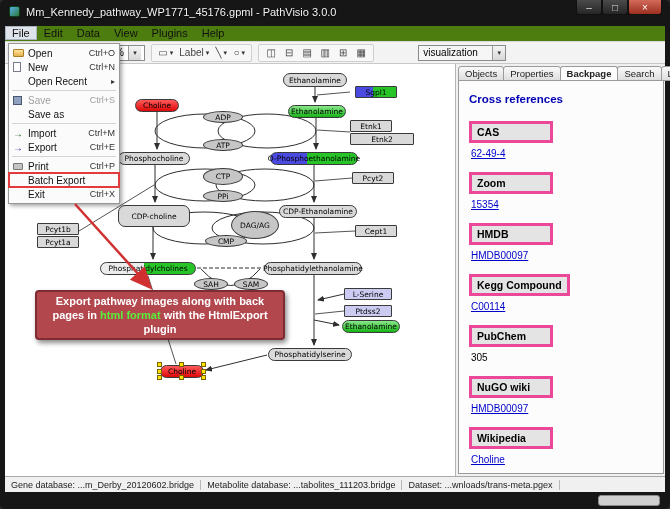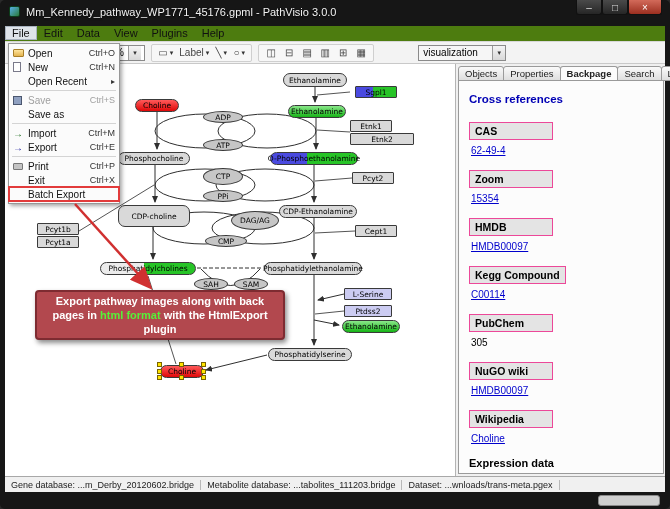--- a/index.html
+++ b/index.html
@@ -85,21 +85,21 @@
   .panel { position:absolute; left:450px; top:0; width:210px; height:412px; background:#f0f0f0;
            border-left:1px solid #b4b4b4; }
   .tabs { position:absolute; left:2px; top:2px; height:15px; display:flex; font-size:9.5px; }
   .tab { padding:1px 6px; background:linear-gradient(#fafafa,#dedede); border:1px solid #9a9a9a;
          border-radius:3px 3px 0 0; margin-right:-1px; color:#222; }
   .tab.active { background:#fcfcfc; border-bottom-color:#fcfcfc; font-weight:bold; }
   .panel-content { position:absolute; left:2px; top:16px; width:206px; height:394px;
                    background:#fcfcfc; border:1px solid #9a9a9a; padding:12px 10px; overflow:hidden; }
   .xref-title { color:#0000b4; font-weight:bold; font-size:11.5px; margin-bottom:16px; }
   .xref-section { margin-bottom:13px; }
-  .xref-header { display:inline-block; min-width:84px; background:#e4e4e4; border:1px solid #ec4899;
+  .xref-header { display:inline-block; min-width:84px; background:#e4e4e4; border:3px solid #ec4899;
                  font-size:10.5px; font-weight:bold; padding:2px 5px; color:#000; }
   .xref-value { display:block; margin:5px 0 0 2px; font-size:10px; color:#000; }
   a.xref-link { color:#0000cc; text-decoration:underline; cursor:pointer; }
   .expr-title { font-weight:bold; font-size:11px; color:#000; margin-top:4px; }
 
   
   .statusbar { position:absolute; left:0; top:450px; width:660px; height:16px; background:#f0f0f0;
                border-top:1px solid #a8a8a8; display:flex; align-items:center; font-size:9px; color:#222; }
   .status-seg { padding:0 6px; border-right:1px solid #b8b8b8; white-space:nowrap; overflow:hidden; }
 
@@ -235,21 +235,21 @@
             <div class="node shape-rect fill-light" style="left: 345px; top: 56px; width: 42px; height: 12px;">Etnk1</div>
             <div class="node shape-rect fill-light" style="left: 345px; top: 69px; width: 64px; height: 12px;">Etnk2</div>
             <div class="node shape-ellipse fill-gray" style="left: 198px; top: 75px; width: 40px; height: 12px;">ATP</div>
             <div class="node shape-stadium fill-light" style="left: 113px; top: 88px; width: 72px; height: 13px;">Phosphocholine</div>
             <div class="node shape-stadium fill-bluegreen" style="left: 265px; top: 88px; width: 88px; height: 13px;">O-Phosphoethanolamine</div>
             <div class="node shape-ellipse fill-gray" style="left: 198px; top: 104px; width: 40px; height: 17px;">CTP</div>
             <div class="node shape-rect fill-light" style="left: 347px; top: 108px; width: 42px; height: 12px;">Pcyt2</div>
             <div class="node shape-ellipse fill-gray" style="left: 198px; top: 126px; width: 40px; height: 12px;">PPi</div>
             <div class="node shape-stadium fill-light" style="left: 113px; top: 141px; width: 72px; height: 22px;">CDP-choline</div>
             <div class="node shape-stadium fill-light" style="left: 274px; top: 141px; width: 78px; height: 13px;">CDP-Ethanolamine</div>
-            <div class="node shape-ellipse fill-gray" style="left: 226px; top: 147px; width: 48px; height: 19px;">DAG/AG</div>
+            <div class="node shape-ellipse fill-gray" style="left: 226px; top: 147px; width: 48px; height: 28px;">DAG/AG</div>
             <div class="node shape-rect fill-light" style="left: 32px; top: 159px; width: 42px; height: 12px;">Pcyt1b</div>
             <div class="node shape-rect fill-light" style="left: 350px; top: 161px; width: 42px; height: 12px;">Cept1</div>
             <div class="node shape-ellipse fill-gray" style="left: 200px; top: 171px; width: 42px; height: 12px;">CMP</div>
             <div class="node shape-rect fill-light" style="left: 32px; top: 172px; width: 42px; height: 12px;">Pcyt1a</div>
             <div class="node shape-stadium fill-whitegreen" style="left: 95px; top: 198px; width: 96px; height: 13px;">Phosphatidylcholines</div>
             <div class="node shape-stadium fill-light" style="left: 259px; top: 198px; width: 98px; height: 13px;">Phosphatidylethanolamine</div>
             <div class="node shape-ellipse fill-gray" style="left: 189px; top: 214px; width: 34px; height: 12px;">SAH</div>
             <div class="node shape-ellipse fill-gray" style="left: 229px; top: 214px; width: 34px; height: 12px;">SAM</div>
             <div class="node shape-rect fill-lavender" style="left: 339px; top: 224px; width: 48px; height: 12px;">L-Serine</div>
             <div class="node shape-rect fill-lavender" style="left: 339px; top: 241px; width: 48px; height: 12px;">Ptdss2</div>
@@ -358,33 +358,33 @@
           <div class="mi-short">Ctrl+E</div>
         </div>
         <div class="menu-sep"></div>
         <div class="menu-item">
           <div class="mi-icon">
             <div class="ic ic-print"></div>
           </div>
           <div class="mi-label">Print</div>
           <div class="mi-short">Ctrl+P</div>
         </div>
+        <div class="menu-item hl-red">
+          <div class="mi-icon">
+            <div class="ic ic-none"></div>
+          </div>
+          <div class="mi-label">Batch Export</div>
+          <div class="mi-short"></div>
+        </div>
         <div class="menu-item">
           <div class="mi-icon">
             <div class="ic ic-none"></div>
           </div>
           <div class="mi-label">Exit</div>
           <div class="mi-short">Ctrl+X</div>
-        </div>
-        <div class="menu-item hl-red">
-          <div class="mi-icon">
-            <div class="ic ic-none"></div>
-          </div>
-          <div class="mi-label">Batch Export</div>
-          <div class="mi-short"></div>
         </div>
       </div>
 
     <svg class="callout-arrow">
       <defs>
         <marker id="arrR" markerWidth="9" markerHeight="8" refX="7" refY="4" orient="auto">
           <path d="M0,0 L9,4 L0,8 z" fill="#d03030"></path>
         </marker>
       </defs>
       <path d="M70,178 L144,260" stroke="#d03030" stroke-width="2.5" fill="none" marker-end="url(#arrR)"></path>

